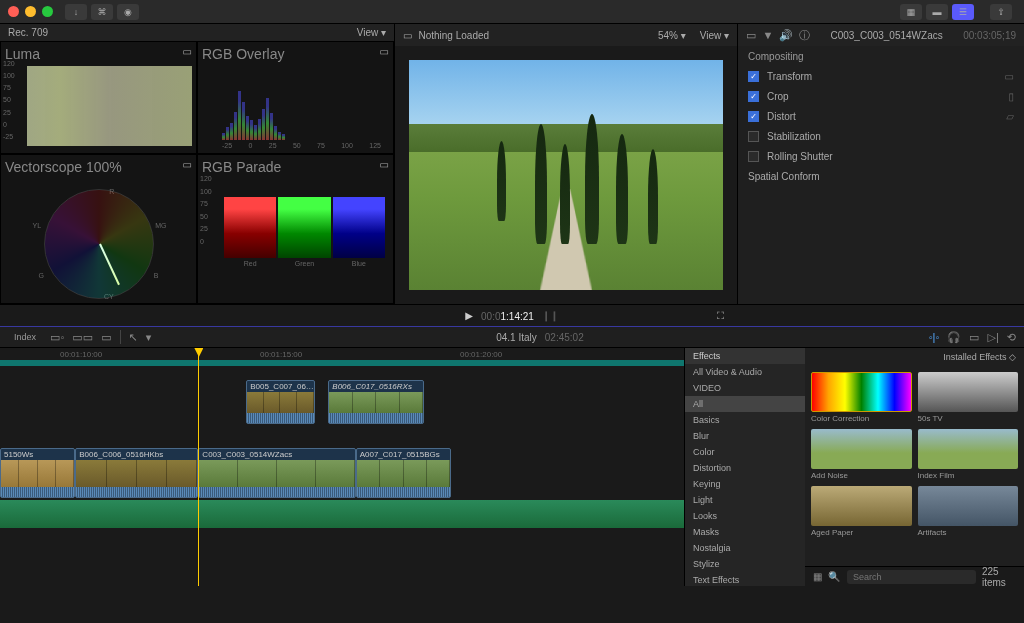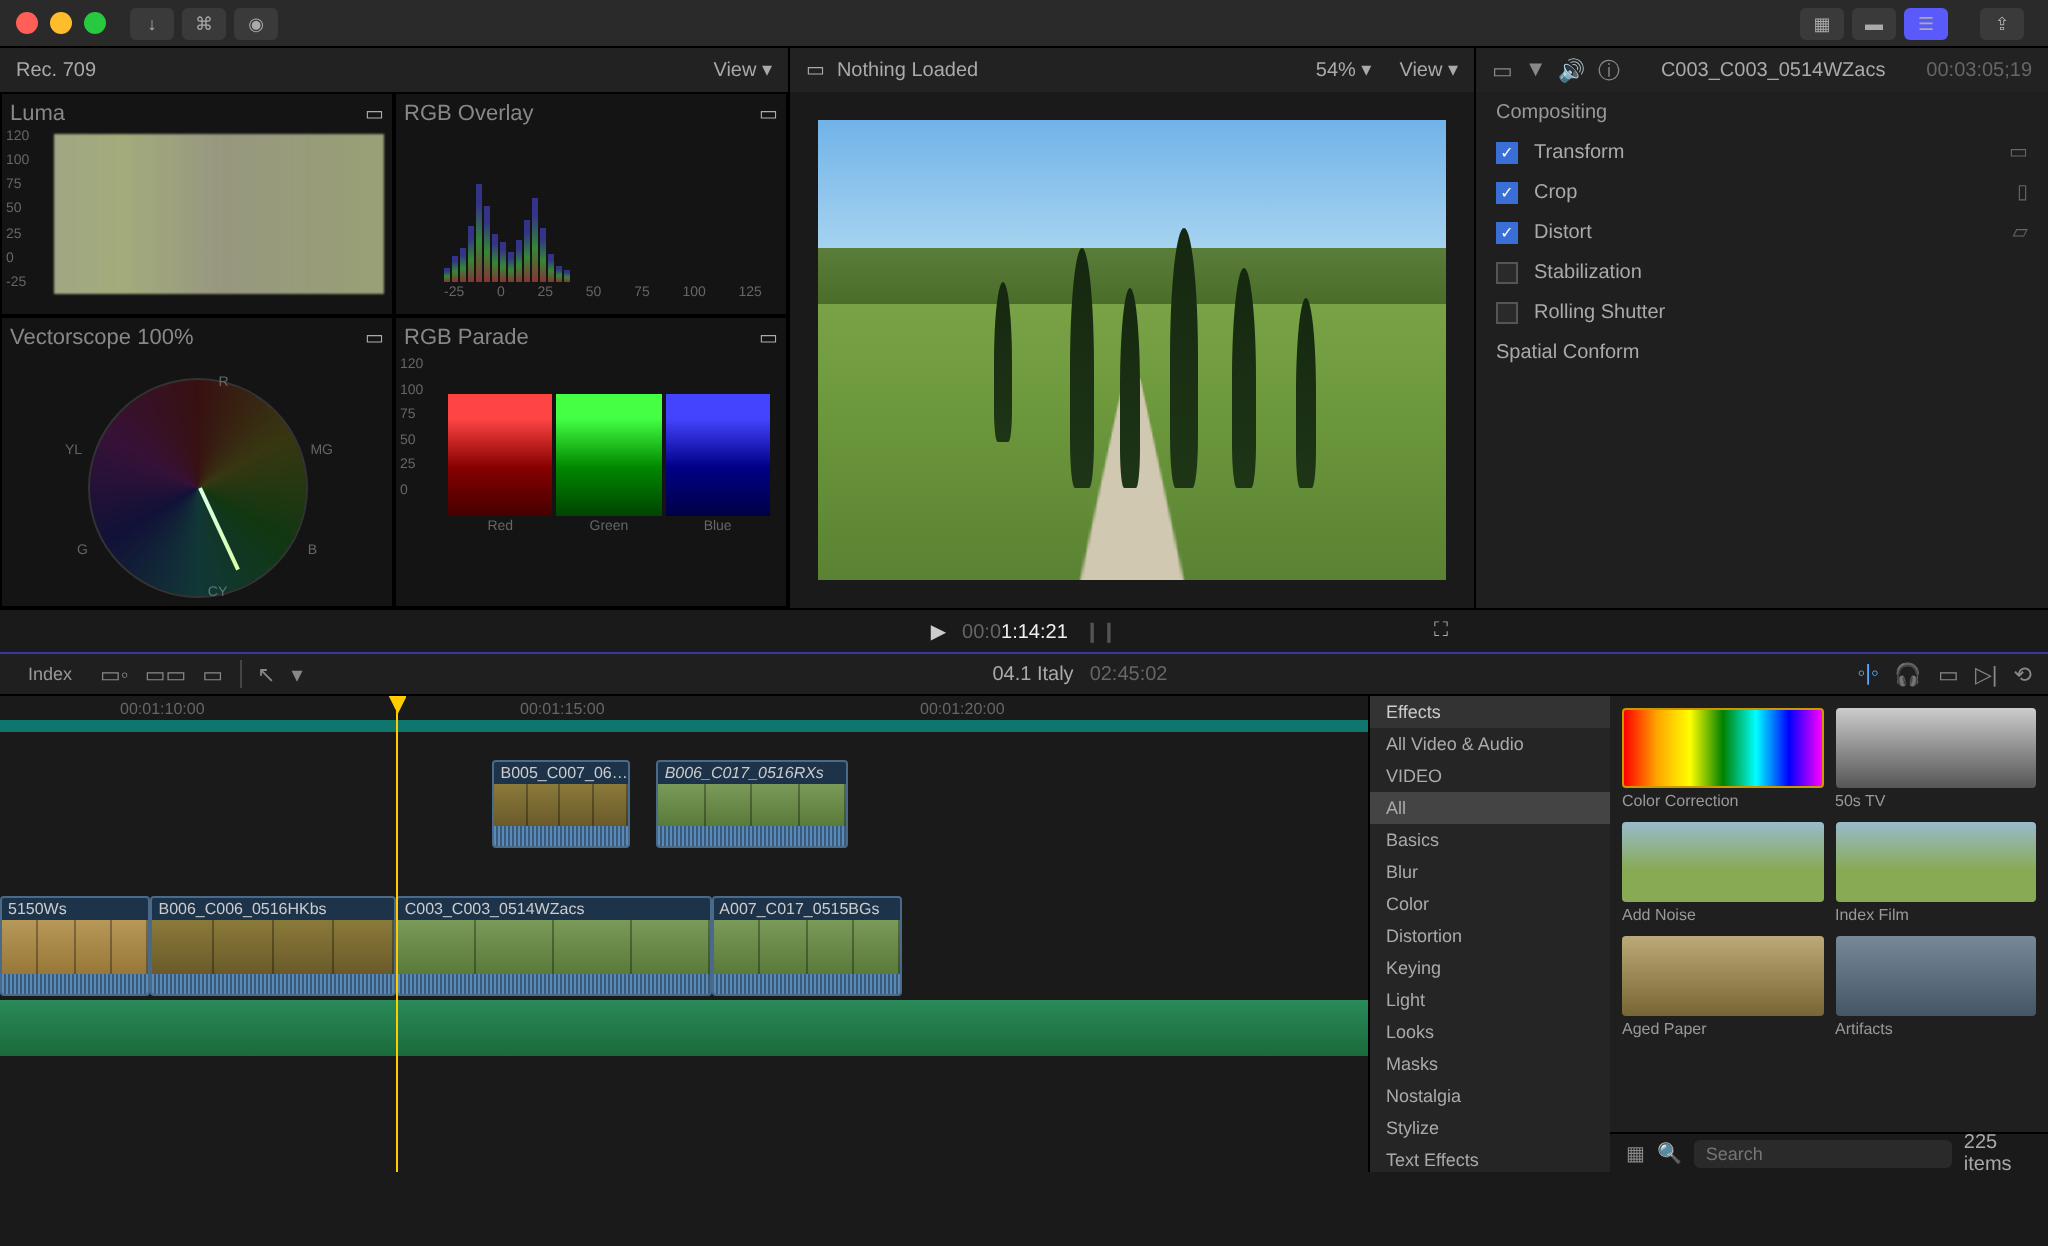--- a/index.html
+++ b/index.html
@@ -10,21 +10,21 @@
 .wb.r{background:#ff5f56}.wb.y{background:#ffbd2e}.wb.g{background:#27c93f}
 .tbbtn{width:22px;height:16px;background:#3a3a3a;border-radius:3px;margin-right:4px;display:flex;align-items:center;justify-content:center;font-size:9px}
 .tbbtn.on{background:#5a5afa}
 .spacer{flex:1}
 .top{display:flex;height:280px}
 .scopes{width:394px;background:#1a1a1a;display:flex;flex-direction:column}
 .scopes-hdr{height:22px;display:flex;align-items:center;padding:0 8px;background:#222}
 .scopes-hdr span:first-child{flex:1}
 .scope-row{display:flex;flex:1}
 .scope{flex:1;background:#141414;border:1px solid #000;padding:4px;position:relative}
-.scope-title{font-size:11px;color:#888;margin-bottom:2px}
+.scope-title{font-size:14px;color:#888;margin-bottom:2px}
 .scope-icon{position:absolute;top:4px;right:4px;font-size:10px}
 .axis{font-size:7px;color:#666;position:absolute}
 .luma-wave{height:80px;background:linear-gradient(90deg,rgba(220,230,180,.7) 0%,rgba(200,210,150,.8) 20%,rgba(240,240,200,.6) 50%,rgba(210,220,160,.7) 100%);filter:blur(.5px);position:relative;margin-left:22px;margin-top:4px}
 .luma-ticks{position:absolute;left:2px;top:18px;display:flex;flex-direction:column;justify-content:space-between;height:80px}
 .luma-ticks span{font-size:7px;color:#666}
 .rgb-ov{height:70px;margin:8px 8px 0 20px;position:relative;display:flex;align-items:flex-end;gap:1px;overflow:hidden}
 .rgb-ov .pk{width:3px;background:linear-gradient(to top,#833,#383 40%,#338 80%)}
 .vec{width:110px;height:110px;border:1px solid #333;border-radius:50%;margin:14px auto 0;position:relative}
 .vec::after{content:'';position:absolute;inset:0;border-radius:50%;background:conic-gradient(from 0deg,#f00,#ff0,#0f0,#0ff,#00f,#f0f,#f00);opacity:.15}
 .vec-trace{position:absolute;left:50%;top:50%;width:2px;height:45px;background:linear-gradient(#fff,#ffa);transform-origin:top;transform:rotate(-25deg)}
@@ -389,20 +389,21 @@
           <div class="fx-item">Keying</div>
           <div class="fx-item">Light</div>
           <div class="fx-item">Looks</div>
           <div class="fx-item">Masks</div>
           <div class="fx-item">Nostalgia</div>
           <div class="fx-item">Stylize</div>
           <div class="fx-item">Text Effects</div>
         </div>
     </div>
     <div class="fx-grid-wrap">
+      <div class="fx-grid-hdr">Installed Effects ◇</div>
       <div class="fx-grid" id="fx-grid">
           <div class="fx-cell">
             <div class="fx-thumb th-cc"></div>
             <div class="fx-name">Color Correction</div>
           </div>
           <div class="fx-cell">
             <div class="fx-thumb th-bw"></div>
             <div class="fx-name">50s TV</div>
           </div>
           <div class="fx-cell">

